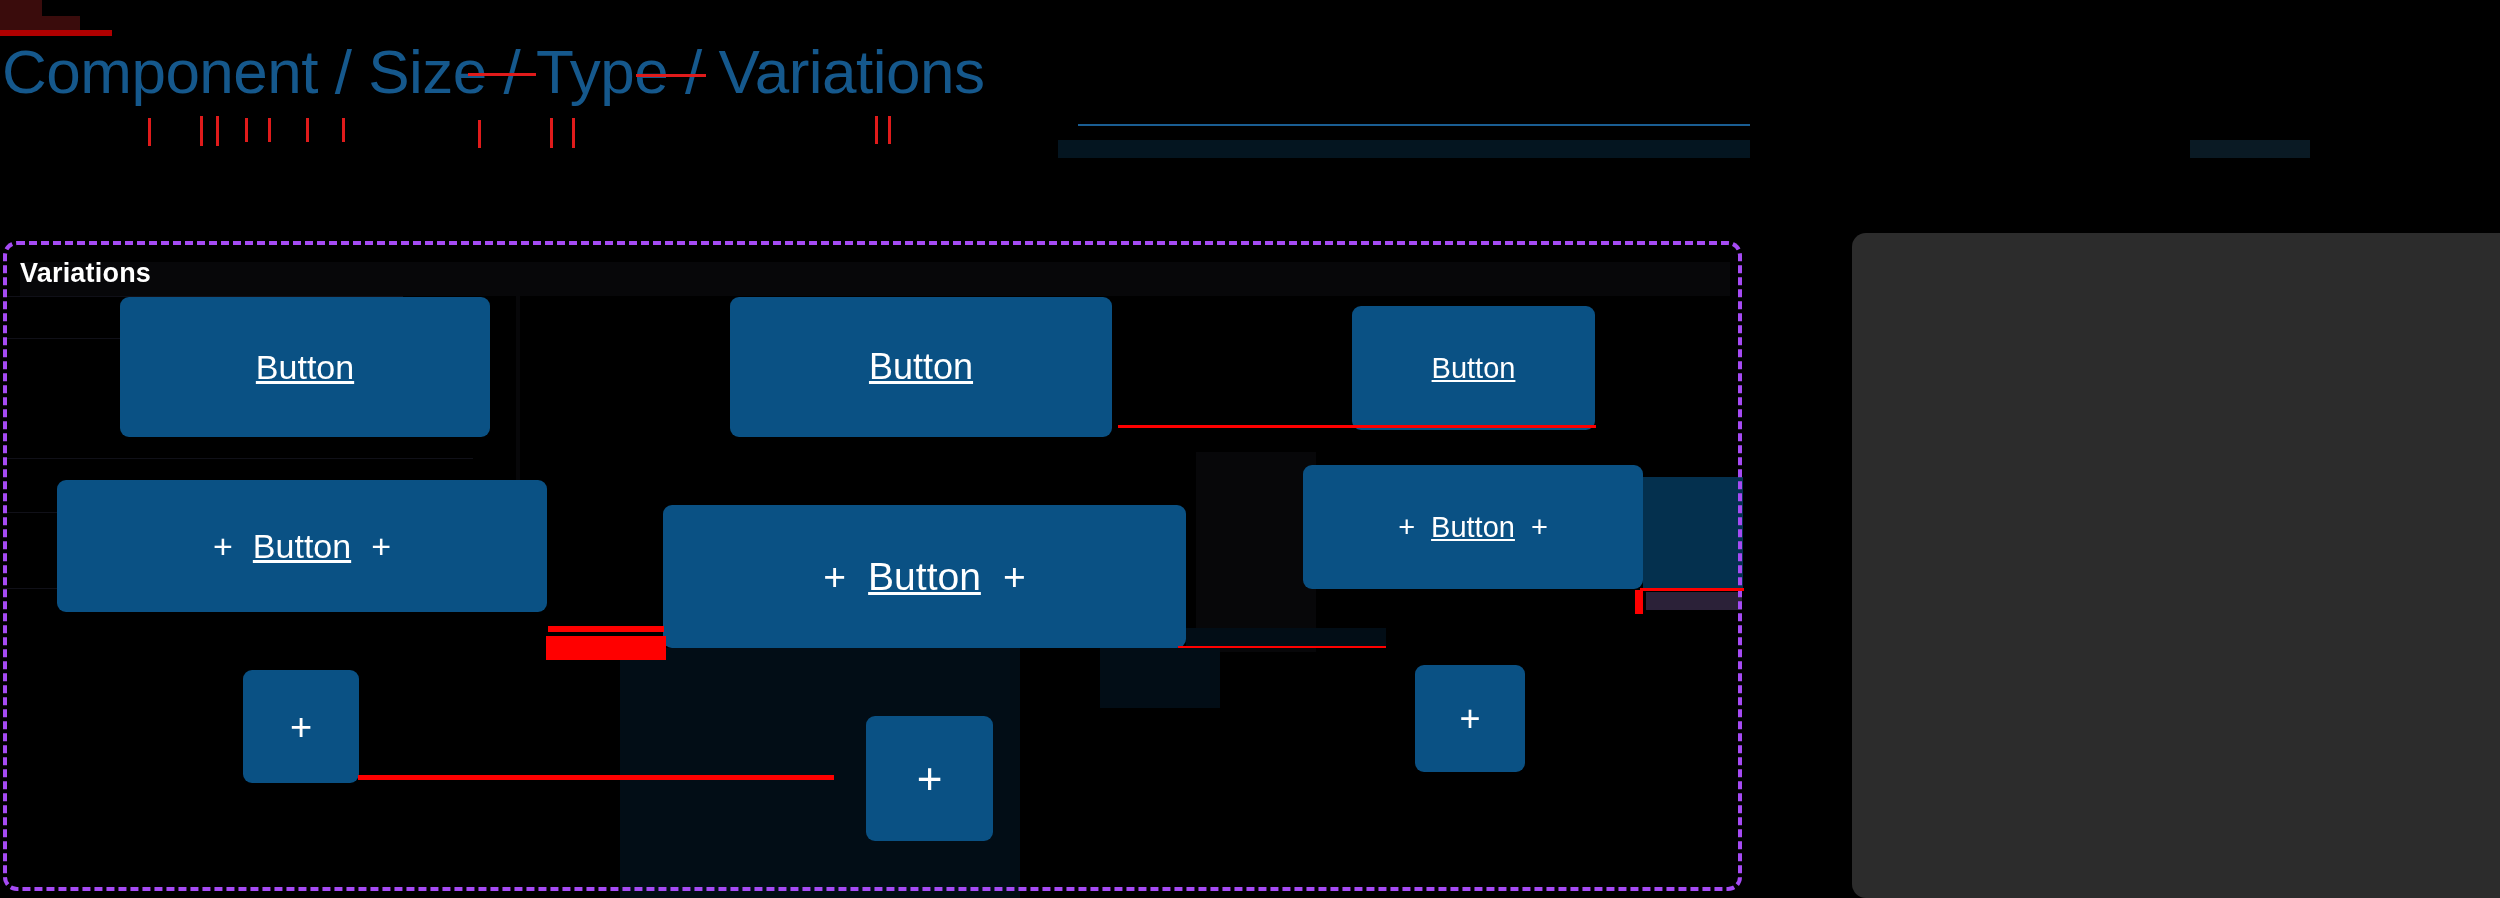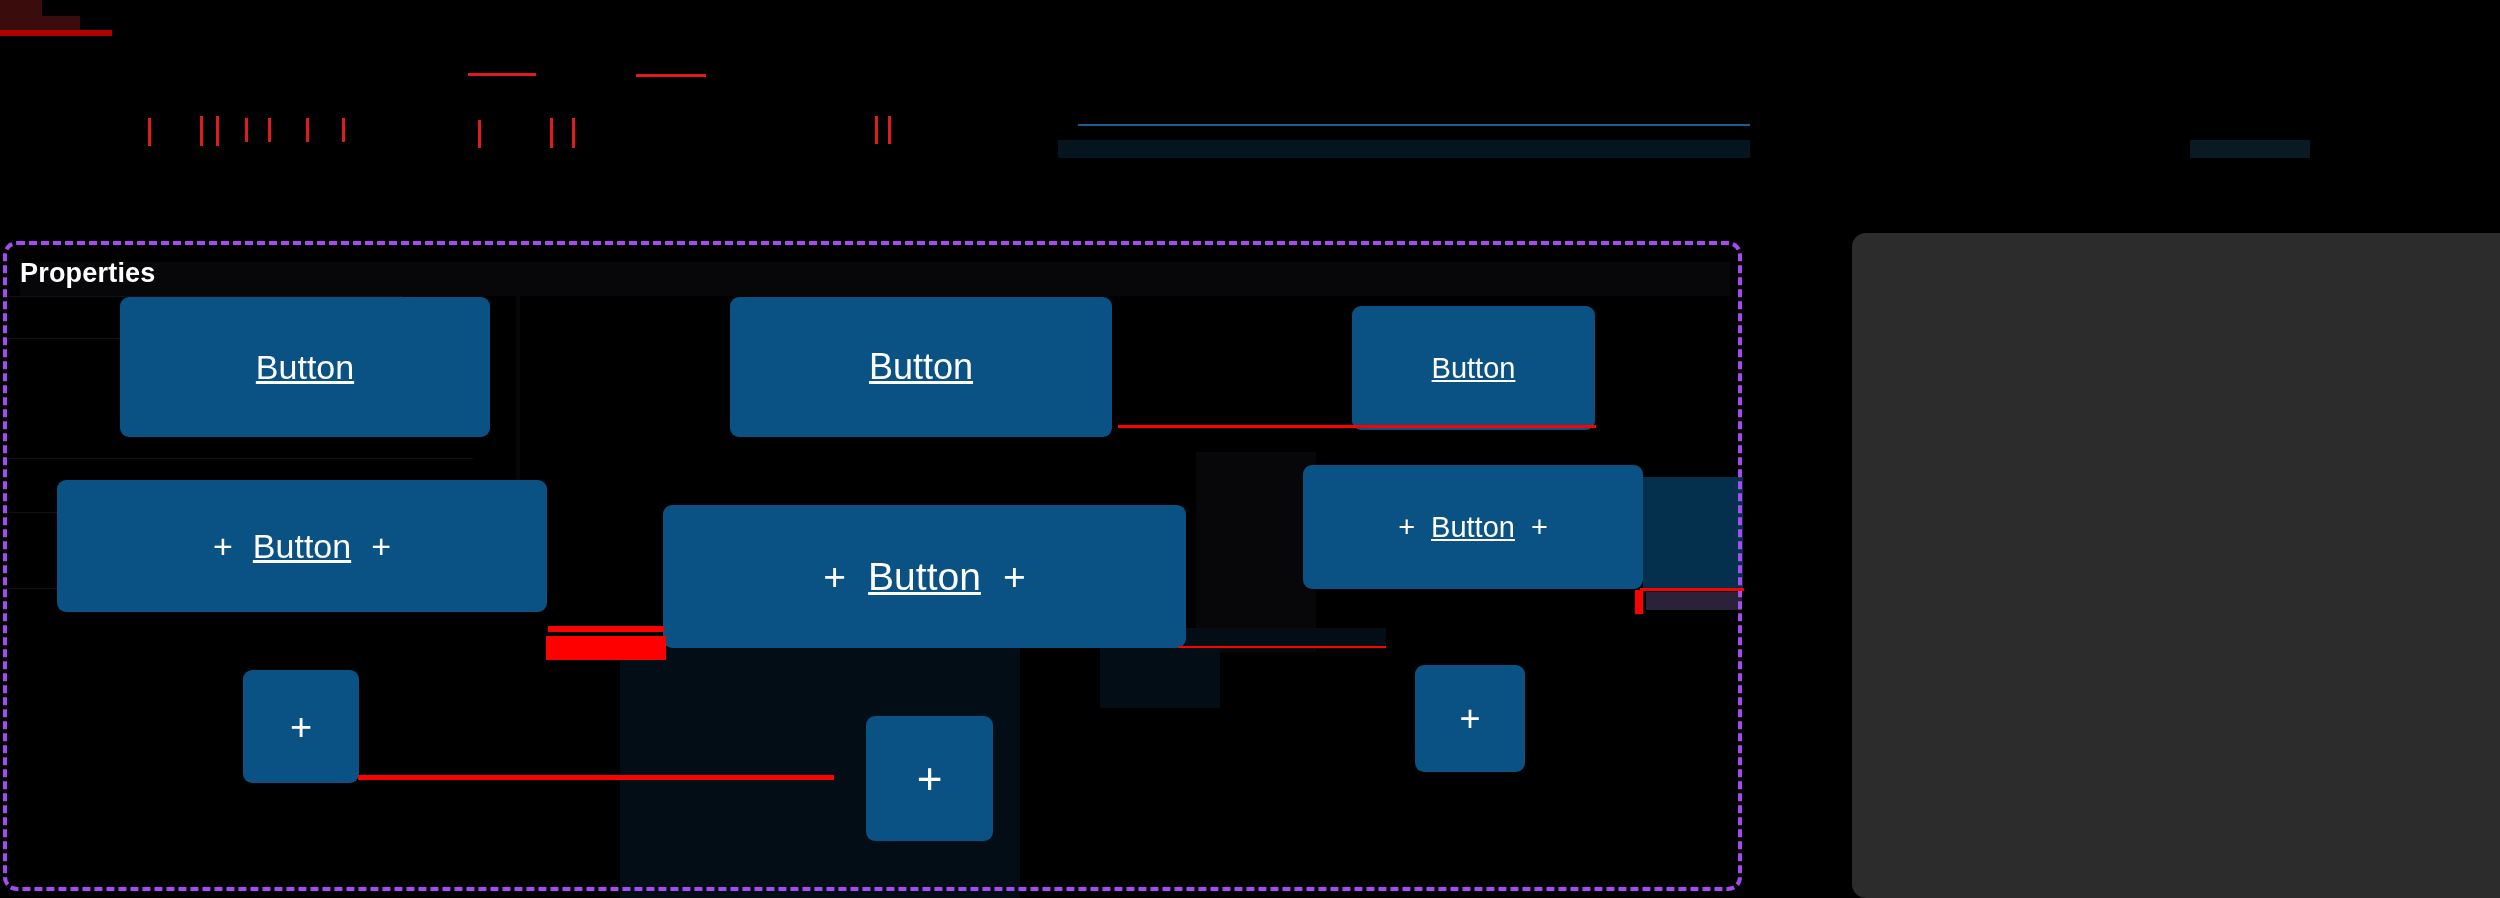--- a/index.html
+++ b/index.html
@@ -224,20 +224,21 @@
   <div class="ghost-line" style="left:3px;   top:512px; width:470px;  height:1px;"></div>
   <div class="ghost-line" style="left:3px;   top:588px; width:470px;  height:1px;"></div>
   <div class="ghost" style="left:516px; top:262px; width:4px;   height:220px;"></div>
   <div class="ghost" style="left:1196px;top:452px; width:120px;height:200px;"></div>
   <div class="ghost-navy" style="left:620px; top:648px; width:400px;height:250px;"></div>
   <div class="ghost-navy" style="left:1100px;top:648px; width:120px;height:60px;"></div>
   <div class="ghost-teal" style="left:1643px;top:477px; width:100px;height:112px;"></div>
   <div class="ghost-violet" style="left:1646px;top:592px; width:96px; height:18px;"></div>
   <div class="ghost-navy" style="left:1186px;top:628px; width:200px;height:20px;"></div>
 
+  <div id="page-title">Component / Size / Type / Variations</div>
   <div class="title-rule"></div>
   <div class="title-band"></div>
   <div class="title-band2"></div>
 
   <div class="tick" style="left:148px; top:118px; width:3px;  height:28px;"></div>
   <div class="tick-dim" style="left:158px; top:128px; width:42px; height:16px;"></div>
   <div class="tick" style="left:200px; top:116px; width:3px;  height:30px;"></div>
   <div class="tick" style="left:216px; top:116px; width:3px;  height:30px;"></div>
   <div class="tick" style="left:245px; top:118px; width:3px;  height:24px;"></div>
   <div class="tick" style="left:268px; top:118px; width:3px;  height:24px;"></div>
@@ -300,21 +301,21 @@
   <div class="btn" style="left:866px; top:716px; width:127px; height:125px; font-size:44px;">
     <span class="ic">+</span>
   </div>
 
   <div class="btn" style="left:1415px; top:665px; width:110px; height:107px; font-size:36px;">
     <span class="ic">+</span>
   </div>
 
   <div id="properties-panel"></div>
 
-  <div id="panel-title">Properties</div>
+  <div id="panel-title">Variations</div>
 
   <div id="add-property-button">
     <span class="plus-h"></span>
     <span class="plus-v"></span>
   </div>
 
   <div class="prop-row" style="top:348px;">
     <span class="prop-diamond"></span>
     <span class="prop-name">Size</span>
     <span class="prop-value">Large, Medium, ...</span>

